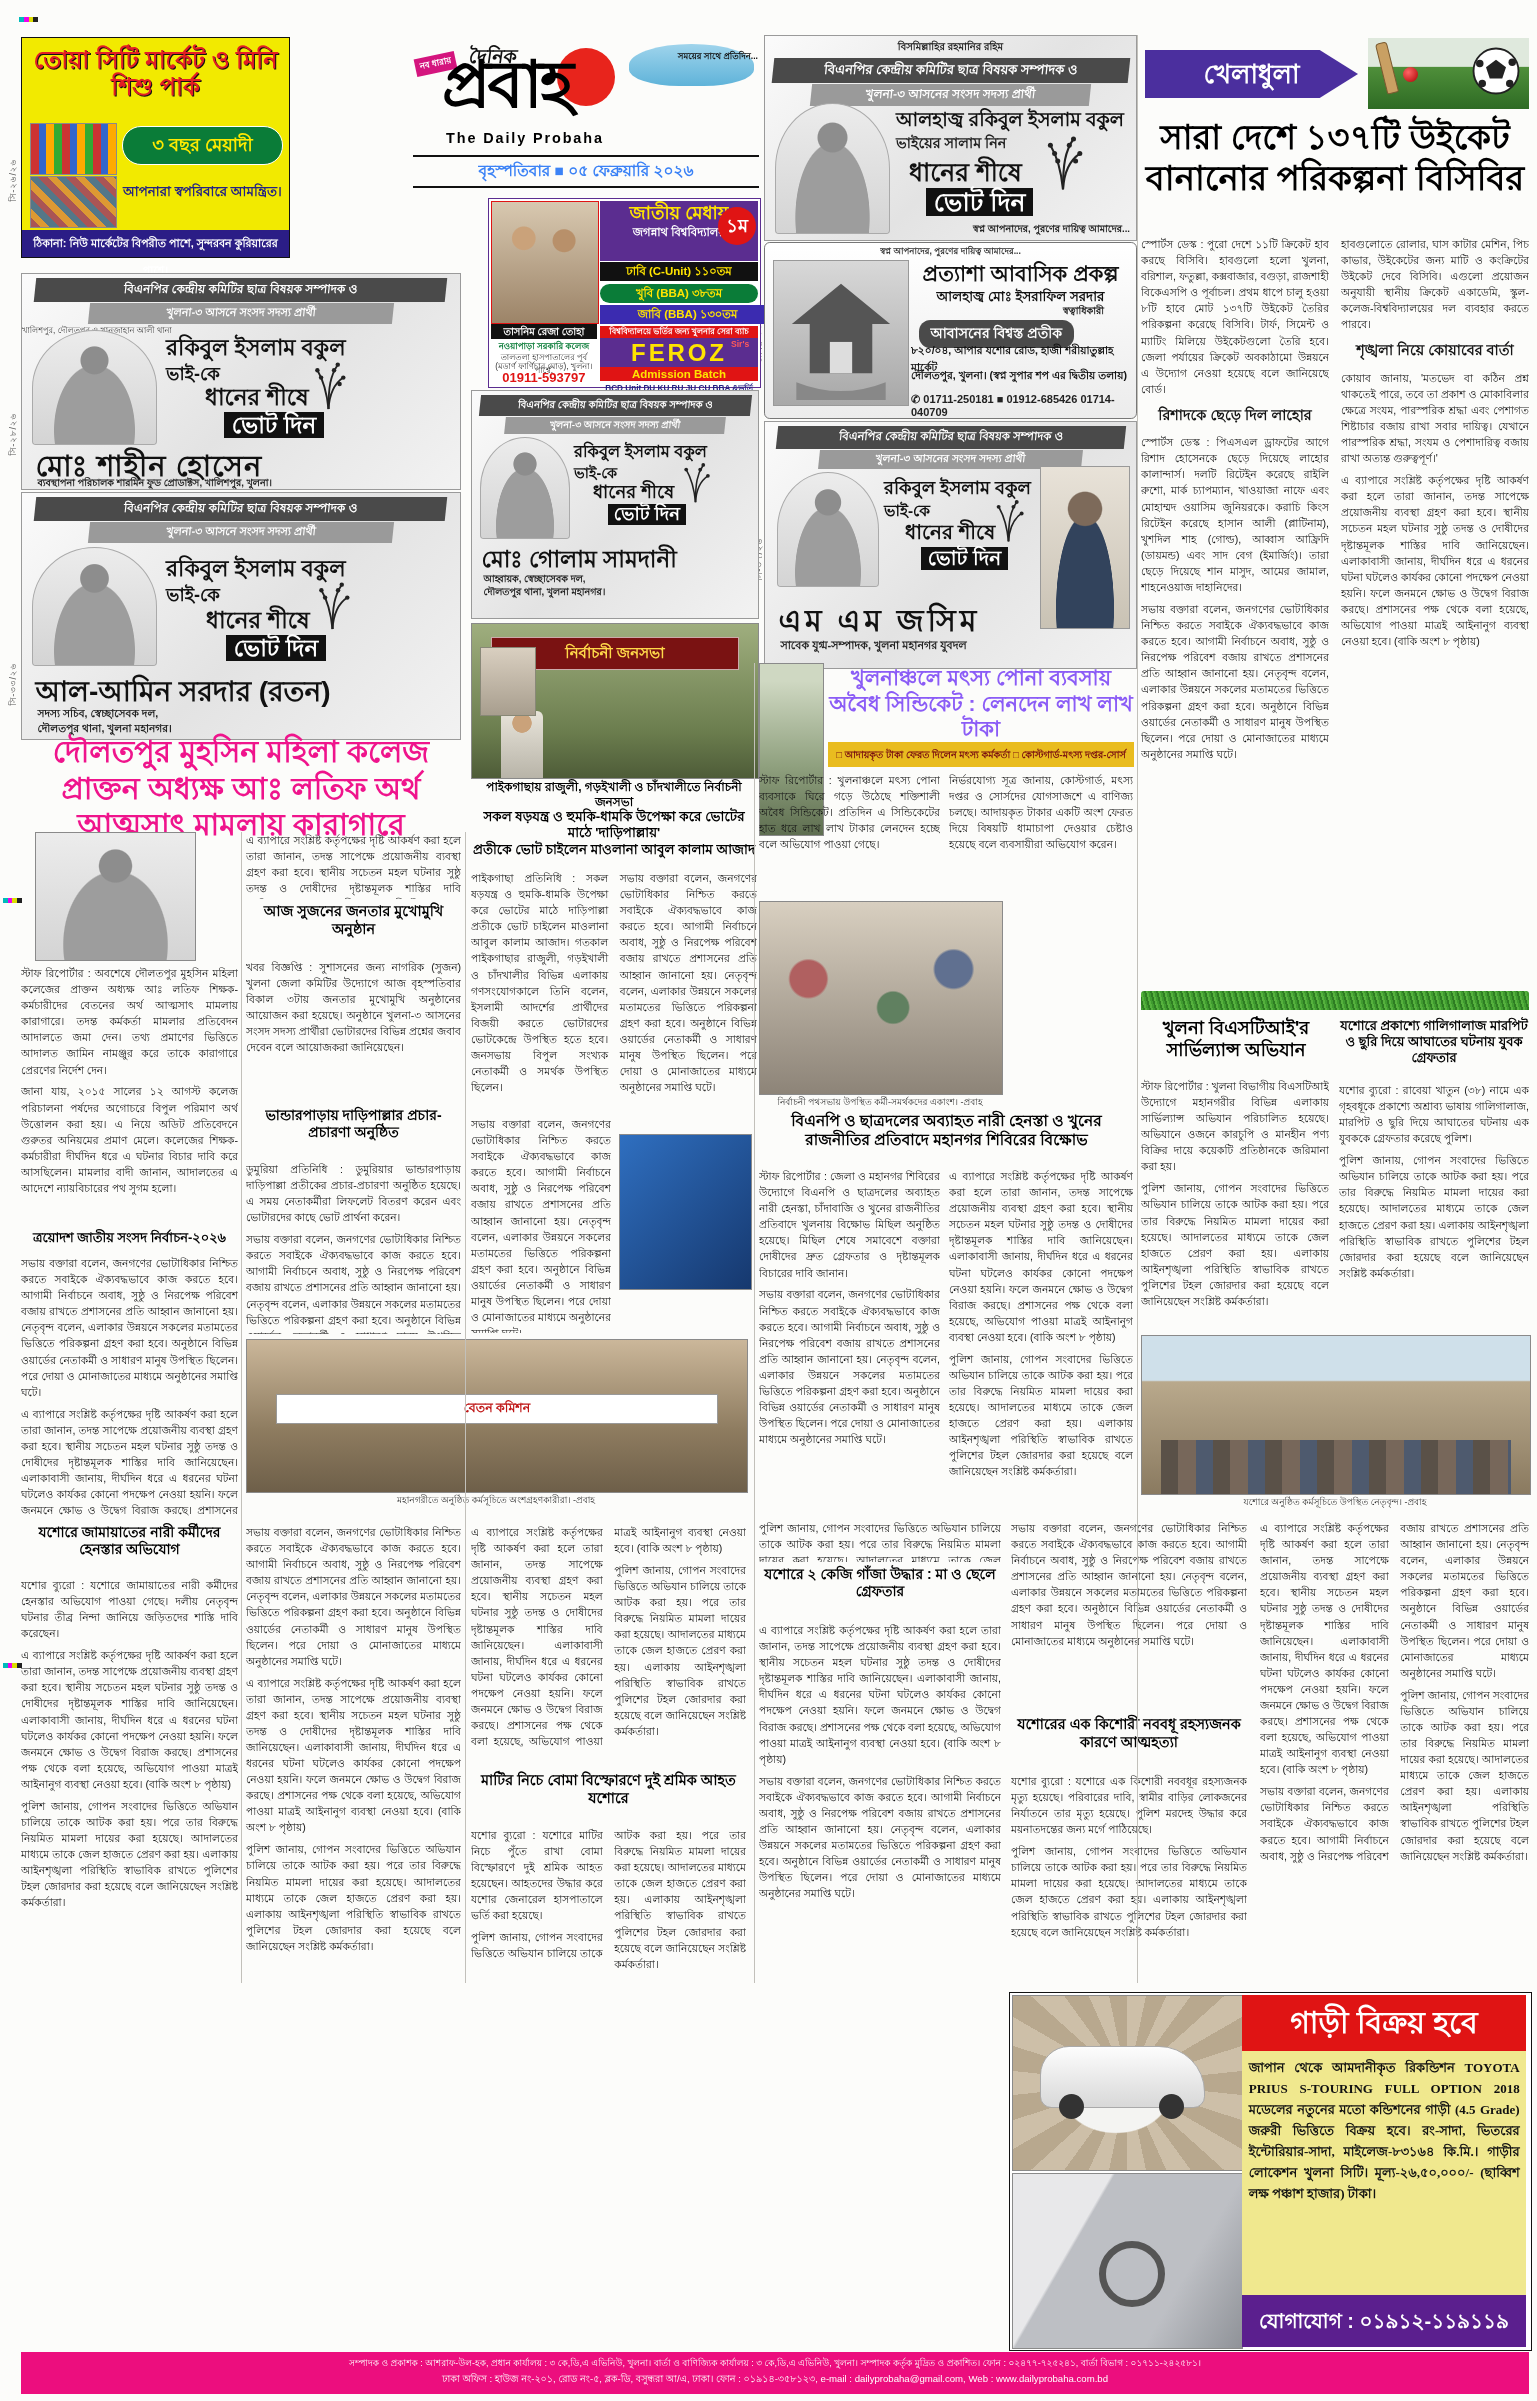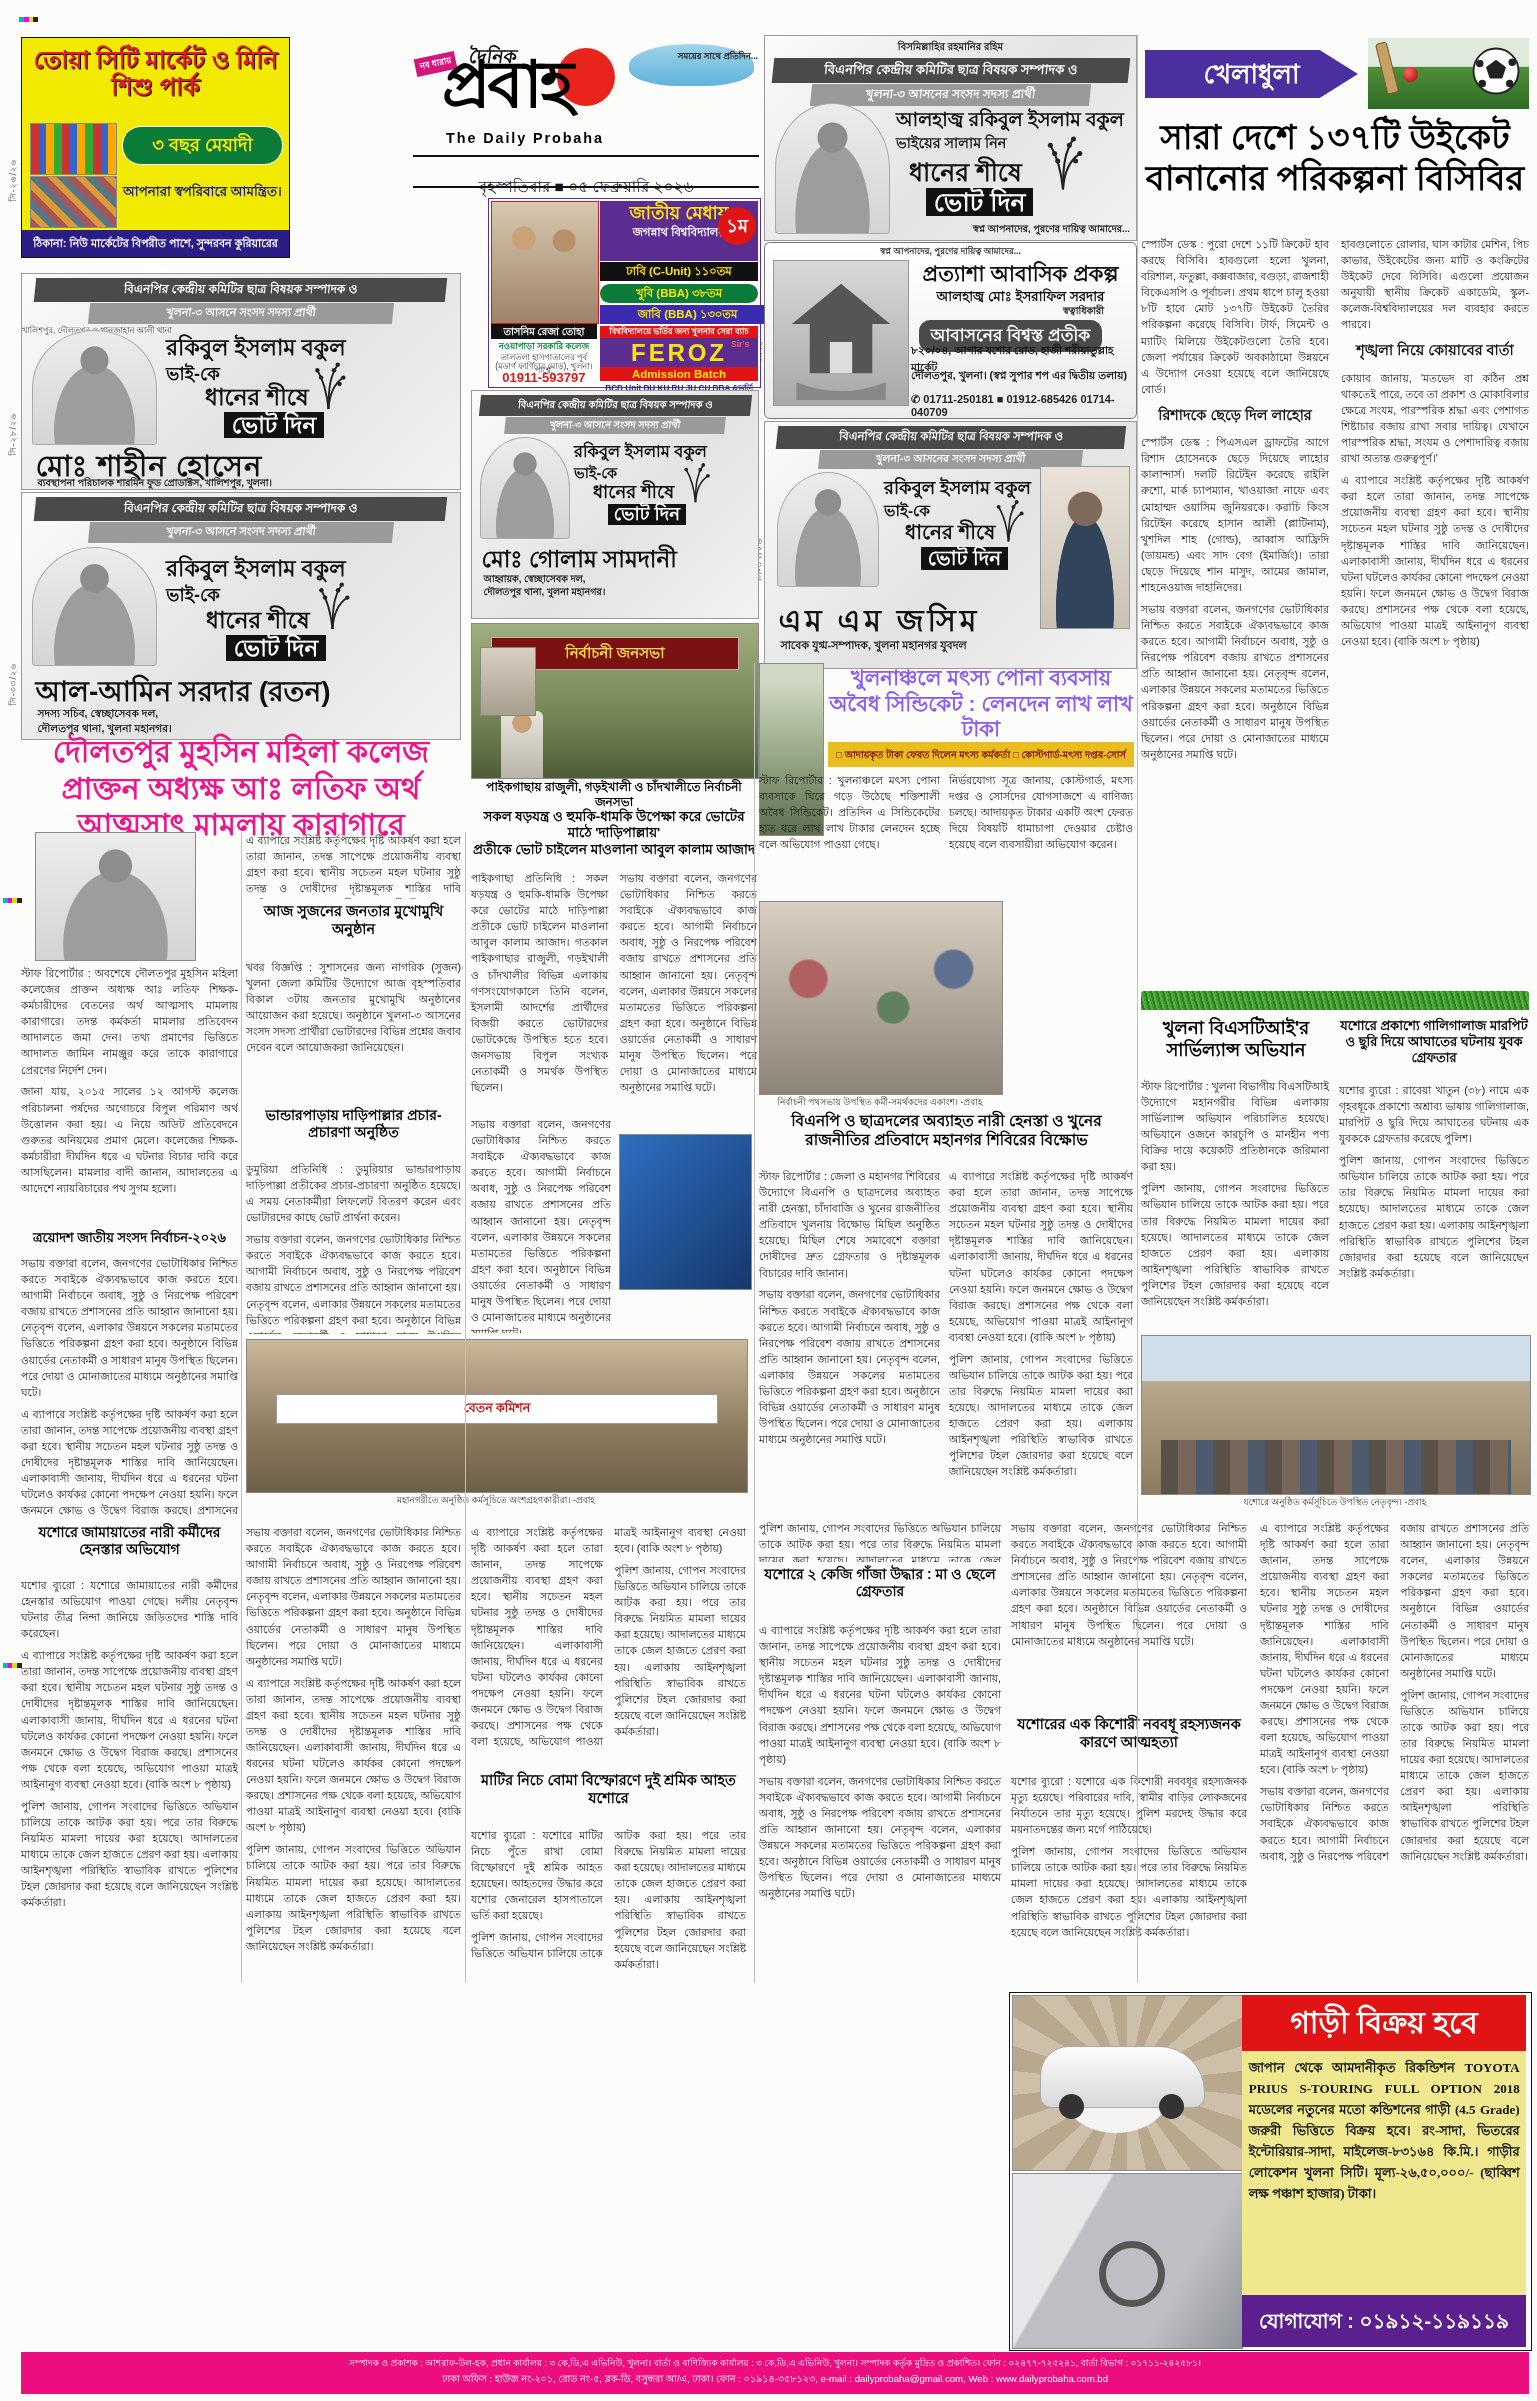--- a/index.html
+++ b/index.html
@@ -46,21 +46,21 @@
 
   <div class="abs" style="left:413px;top:42px;width:346px;height:154px;">
     <div class="abs" style="left:144px;top:5.8px;width:58px;height:58px;border-radius:50%;background:#e8241c;"></div>
     <div class="abs" style="left:216px;top:1.9px;width:125px;height:42px;border-radius:50% 50% 40% 40%;background:linear-gradient(#9fd4ec,#5fb3d9);"></div>
     <div class="abs" style="left:1.9px;top:13.4px;background:#d4157e;color:#fff;font-size:8.6px;font-weight:700;padding:1.9px 4.8px;transform:rotate(-12deg);">নব ধারায়</div>
     <div class="abs" style="left:56px;top:0px;font-size:19px;font-weight:900;color:#111;transform:skewX(-8deg);">দৈনিক</div>
     <div class="abs" style="left:257px;top:7.7px;width:88px;font-size:8.6px;font-weight:800;color:#111;text-align:right;">সময়ের সাথে প্রতিদিন...</div>
     <div class="abs" style="left:29px;top:9.6px;width:307px;font-size:65px;font-weight:900;color:#000;letter-spacing:-2.9px;line-height:1.0;">প্রবাহ</div>
     <div class="abs" style="left:33px;top:88px;font-size:14.4px;font-weight:900;letter-spacing: 1.9px;color:#000;">The Daily Probaha</div>
     <div class="abs" style="left:0;top:113px;width:346px;border-top:2.4px solid #111;"></div>
-    <div class="abs" style="left:0;top:117px;width:346px;font-size:15.4px;font-weight:400;color:#0f172a;text-align:center;margin-top:16px;">বৃহস্পতিবার ■ ০৫ ফেব্রুয়ারি ২০২৬</div>
+    <div class="abs" style="left:0;top:117px;width:346px;font-size:15.4px;font-weight:700;color:#3b82f6;text-align:center;">বৃহস্পতিবার ■ ০৫ ফেব্রুয়ারি ২০২৬</div>
     <div class="abs" style="left:0;top:144px;width:346px;border-top:2.4px solid #111;"></div>
   </div>
 
   <div class="abs grayad" style="left:764px;top:35px;width:371px;height:204px;">
     <div style="font-size:10px;text-align:center;color:#222;padding-top:2.9px;font-weight:700;">বিসমিল্লাহির রহমানির রহিম</div>
     <div class="banner1" style="margin:1.9px 7.7px 0 7.7px;font-size:13px;padding:1.9px 0;transform:skewX(-6deg);">বিএনপির কেন্দ্রীয় কমিটির ছাত্র বিষয়ক সম্পাদক ও</div>
     <div class="banner2" style="margin:1.9px 46px 0 46px;font-size:12px;padding:1px 0;transform:skewX(-6deg);">খুলনা-৩ আসনের সংসদ সদস্য প্রার্থী</div>
     <div class="abs sil" style="left:9.6px;top:67px;width:113px;height:129px;border-radius:50% 50% 3.8px 3.8px;border:1px solid #aaa;"></div>
     <div class="abs" style="left:131px;top:69px;width:234px;font-size:19px;font-weight:900;color:#111;">আলহাজ্ব রকিবুল ইসলাম বকুল</div>
     <div class="abs" style="left:131px;top:96px;width:144px;font-size:14.4px;font-weight:800;color:#222;">ভাইয়ের সালাম নিন</div>
@@ -202,21 +202,21 @@
     <div class="abs" style="left:7.7px;top:17.3px;width:134px;height:144px;background:linear-gradient(#d8d8d8,#a8a8a8);border:1px solid #999;">
       <svg viewBox="0 0 60 60" width="134" height="144">
           <polygon points="30,8 52,26 44,26 44,48 16,48 16,26 8,26" fill="#555"></polygon>
           <rect x="25" y="34" width="10" height="14" fill="#ddd"></rect>
           <path d="M10 52 Q30 60 50 52 L50 60 L10 60 Z" fill="#888"></path>
         </svg>
     </div>
     <div class="abs" style="left:146px;top:15.4px;width:219px;font-size:21px;font-weight:900;color:#111;text-align:center;">প্রত্যাশা আবাসিক প্রকল্প</div>
     <div class="abs" style="left:146px;top:44px;width:219px;font-size:13.4px;font-weight:900;color:#111;text-align:center;">আলহাজ্ব মোঃ ইসরাফিল সরদার</div>
     <div class="abs" style="left:298px;top:61px;font-size:9.6px;font-weight:700;color:#222;">স্বত্বাধিকারী</div>
-    <div class="abs" style="left:154px;top:77px;background:#4a4a4a;color:#fff;font-size:17px;font-weight:800;border-radius:11.5px;padding:1.9px 11.5px;">আবাসনের বিশ্বস্ত প্রতীক</div>
+    <div class="abs" style="left:154px;top:77px;background:#4a4a4a;color:#fff;font-size:14px;font-weight:800;border-radius:11.5px;padding:1.9px 11.5px;">আবাসনের বিশ্বস্ত প্রতীক</div>
     <div class="abs" style="left:146px;top:100px;width:221px;font-size:10.6px;font-weight:700;color:#111;">৮২০/০৪, আপার যশোর রোড, হাজী শরীয়াতুল্লাহ মার্কেট</div>
     <div class="abs" style="left:146px;top:125px;width:221px;font-size:10.6px;font-weight:700;color:#111;">দৌলতপুর, খুলনা। (স্বপ্ন সুপার শপ এর দ্বিতীয় তলায়)</div>
     <div class="abs" style="left:146px;top:150px;width:221px;font-size:11px;font-weight:800;color:#222;"><span>✆ </span><span>01711-250181 ■ 01912-685426  01714-040709</span></div>
   </div>
 
   <div class="abs grayad" style="left:764px;top:421px;width:371px;height:246px;">
     <div class="banner1" style="margin:3.8px 11.5px 0 11.5px;font-size:11.5px;padding:1.9px 0;transform:skewX(-6deg);">বিএনপির কেন্দ্রীয় কমিটির ছাত্র বিষয়ক সম্পাদক ও</div>
     <div class="banner2" style="margin:1.9px 54px 0 54px;font-size:10.6px;padding:1px 0;transform:skewX(-6deg);">খুলনা-৩ আসনের সংসদ সদস্য প্রার্থী</div>
     <div class="abs sil" style="left:11.5px;top:50px;width:100px;height:113px;border-radius:50% 50% 3.8px 3.8px;border:1px solid #aaa;"></div>
     <div class="abs" style="left:119px;top:52px;font-size:18px;font-weight:900;color:#111;">রকিবুল ইসলাম বকুল</div>

